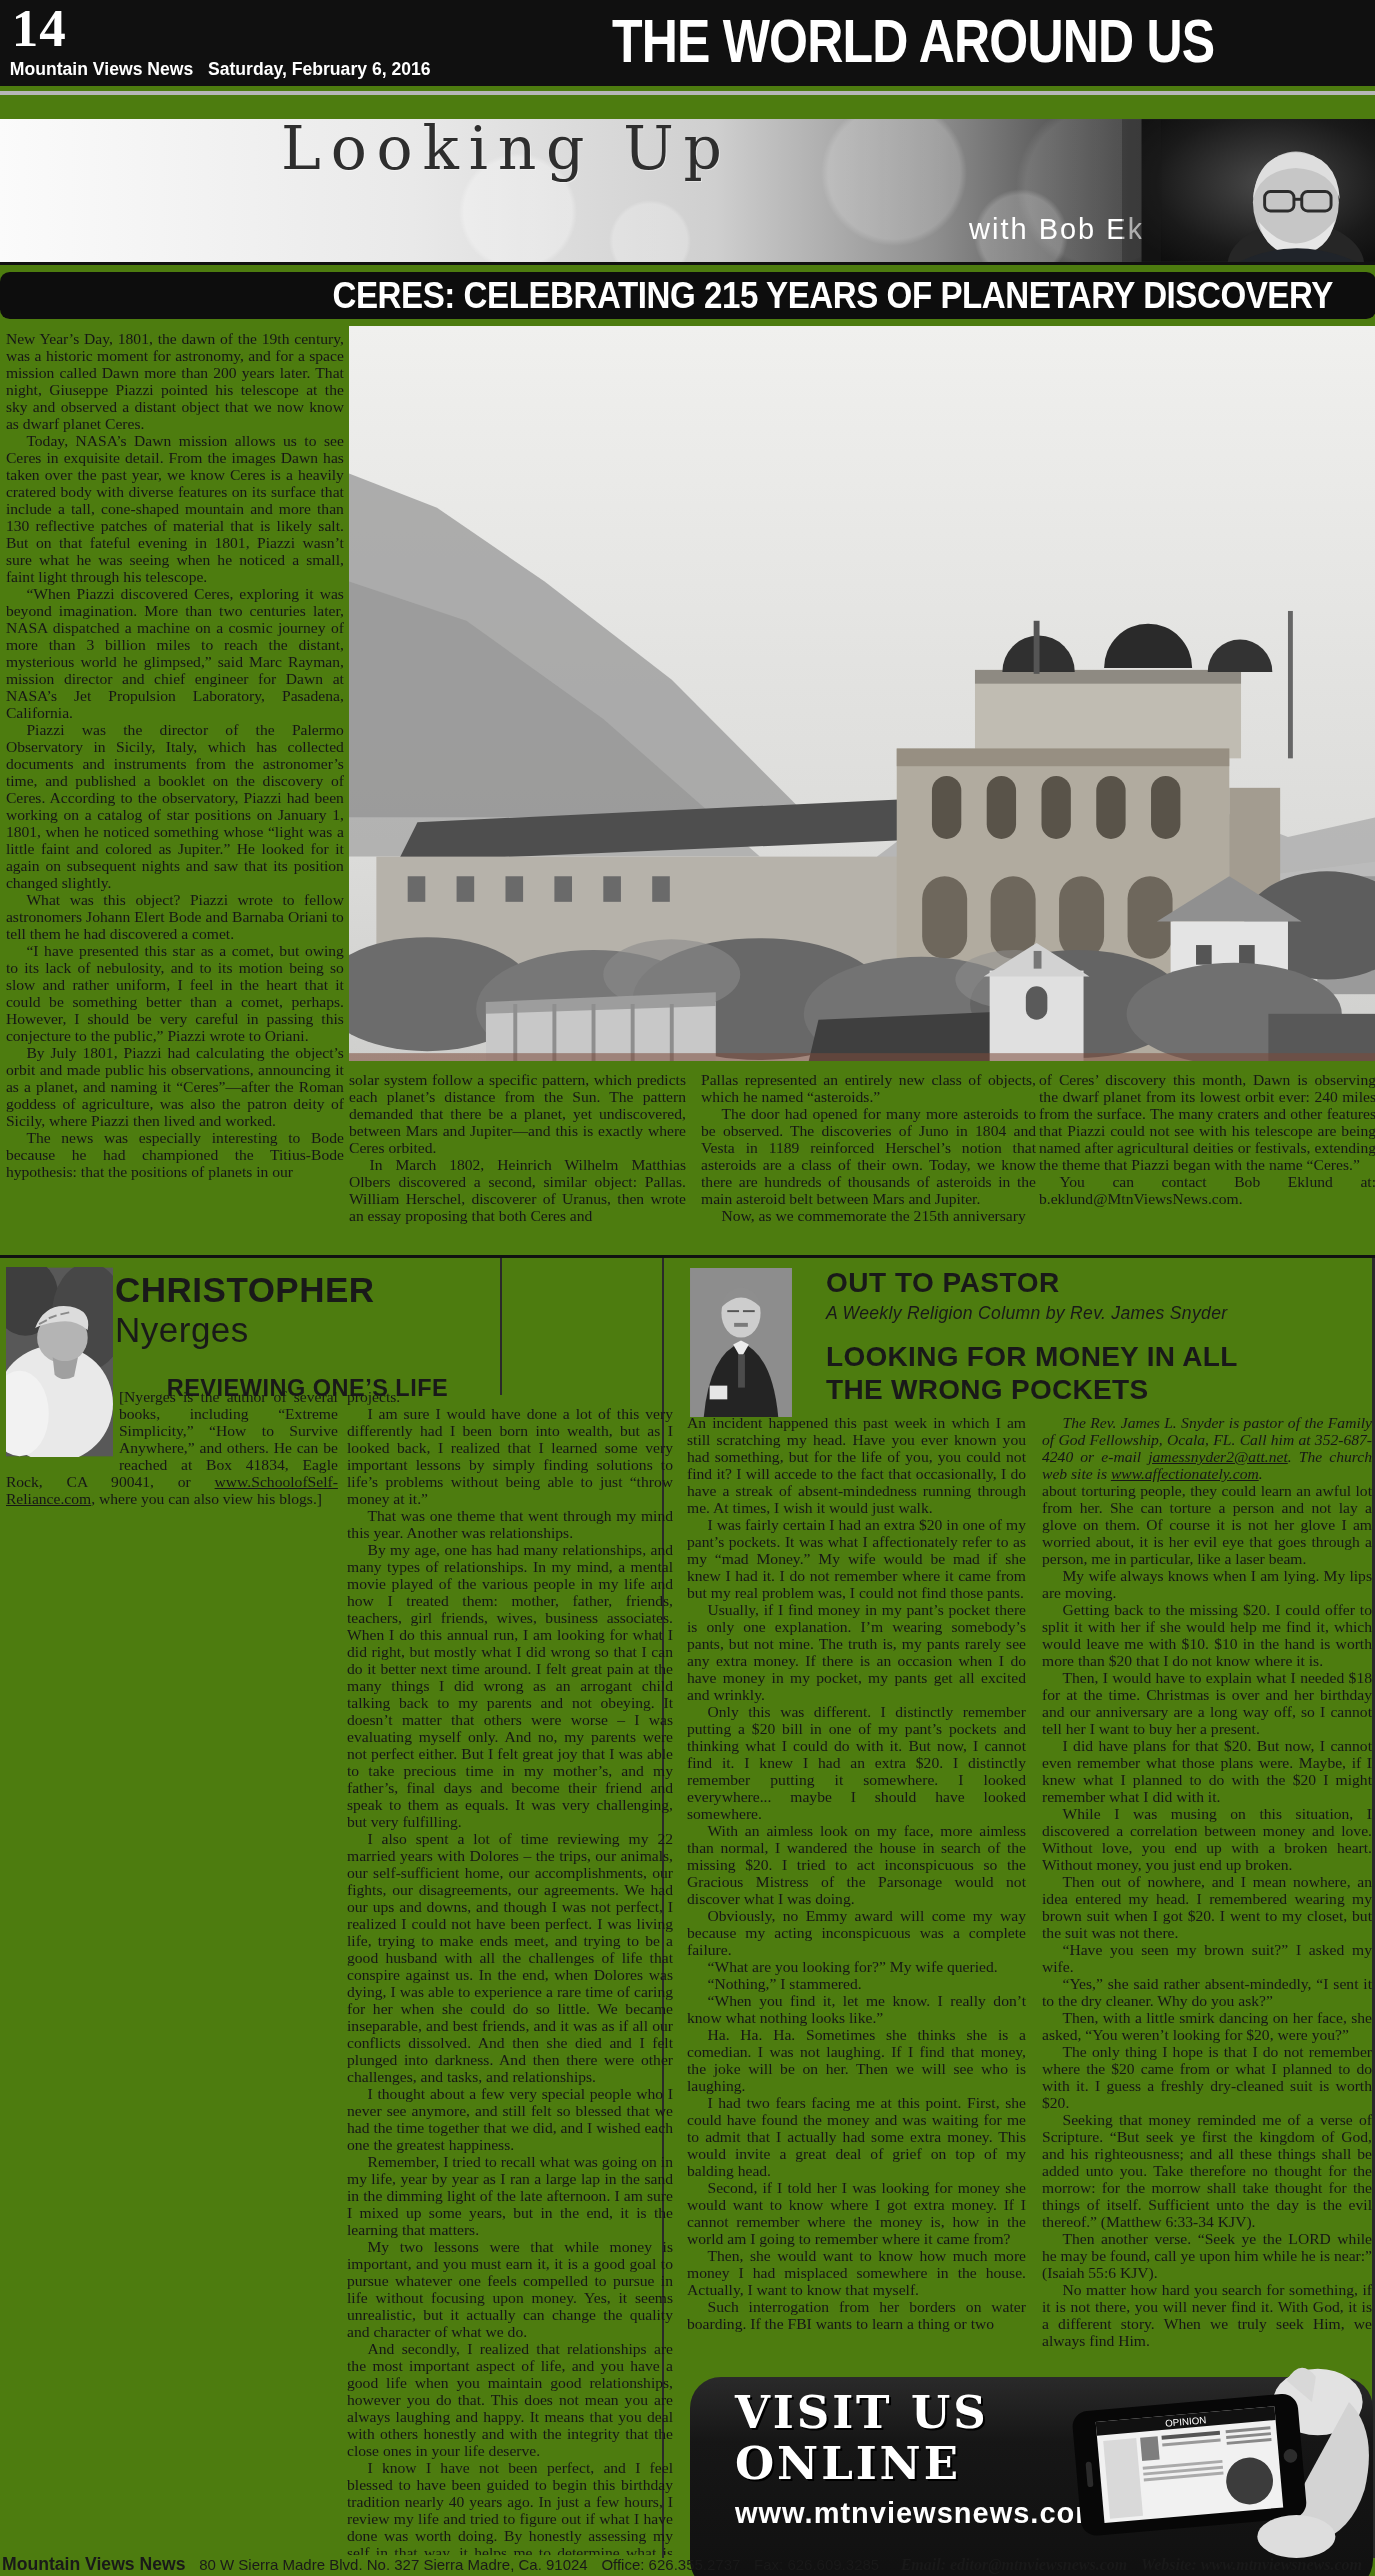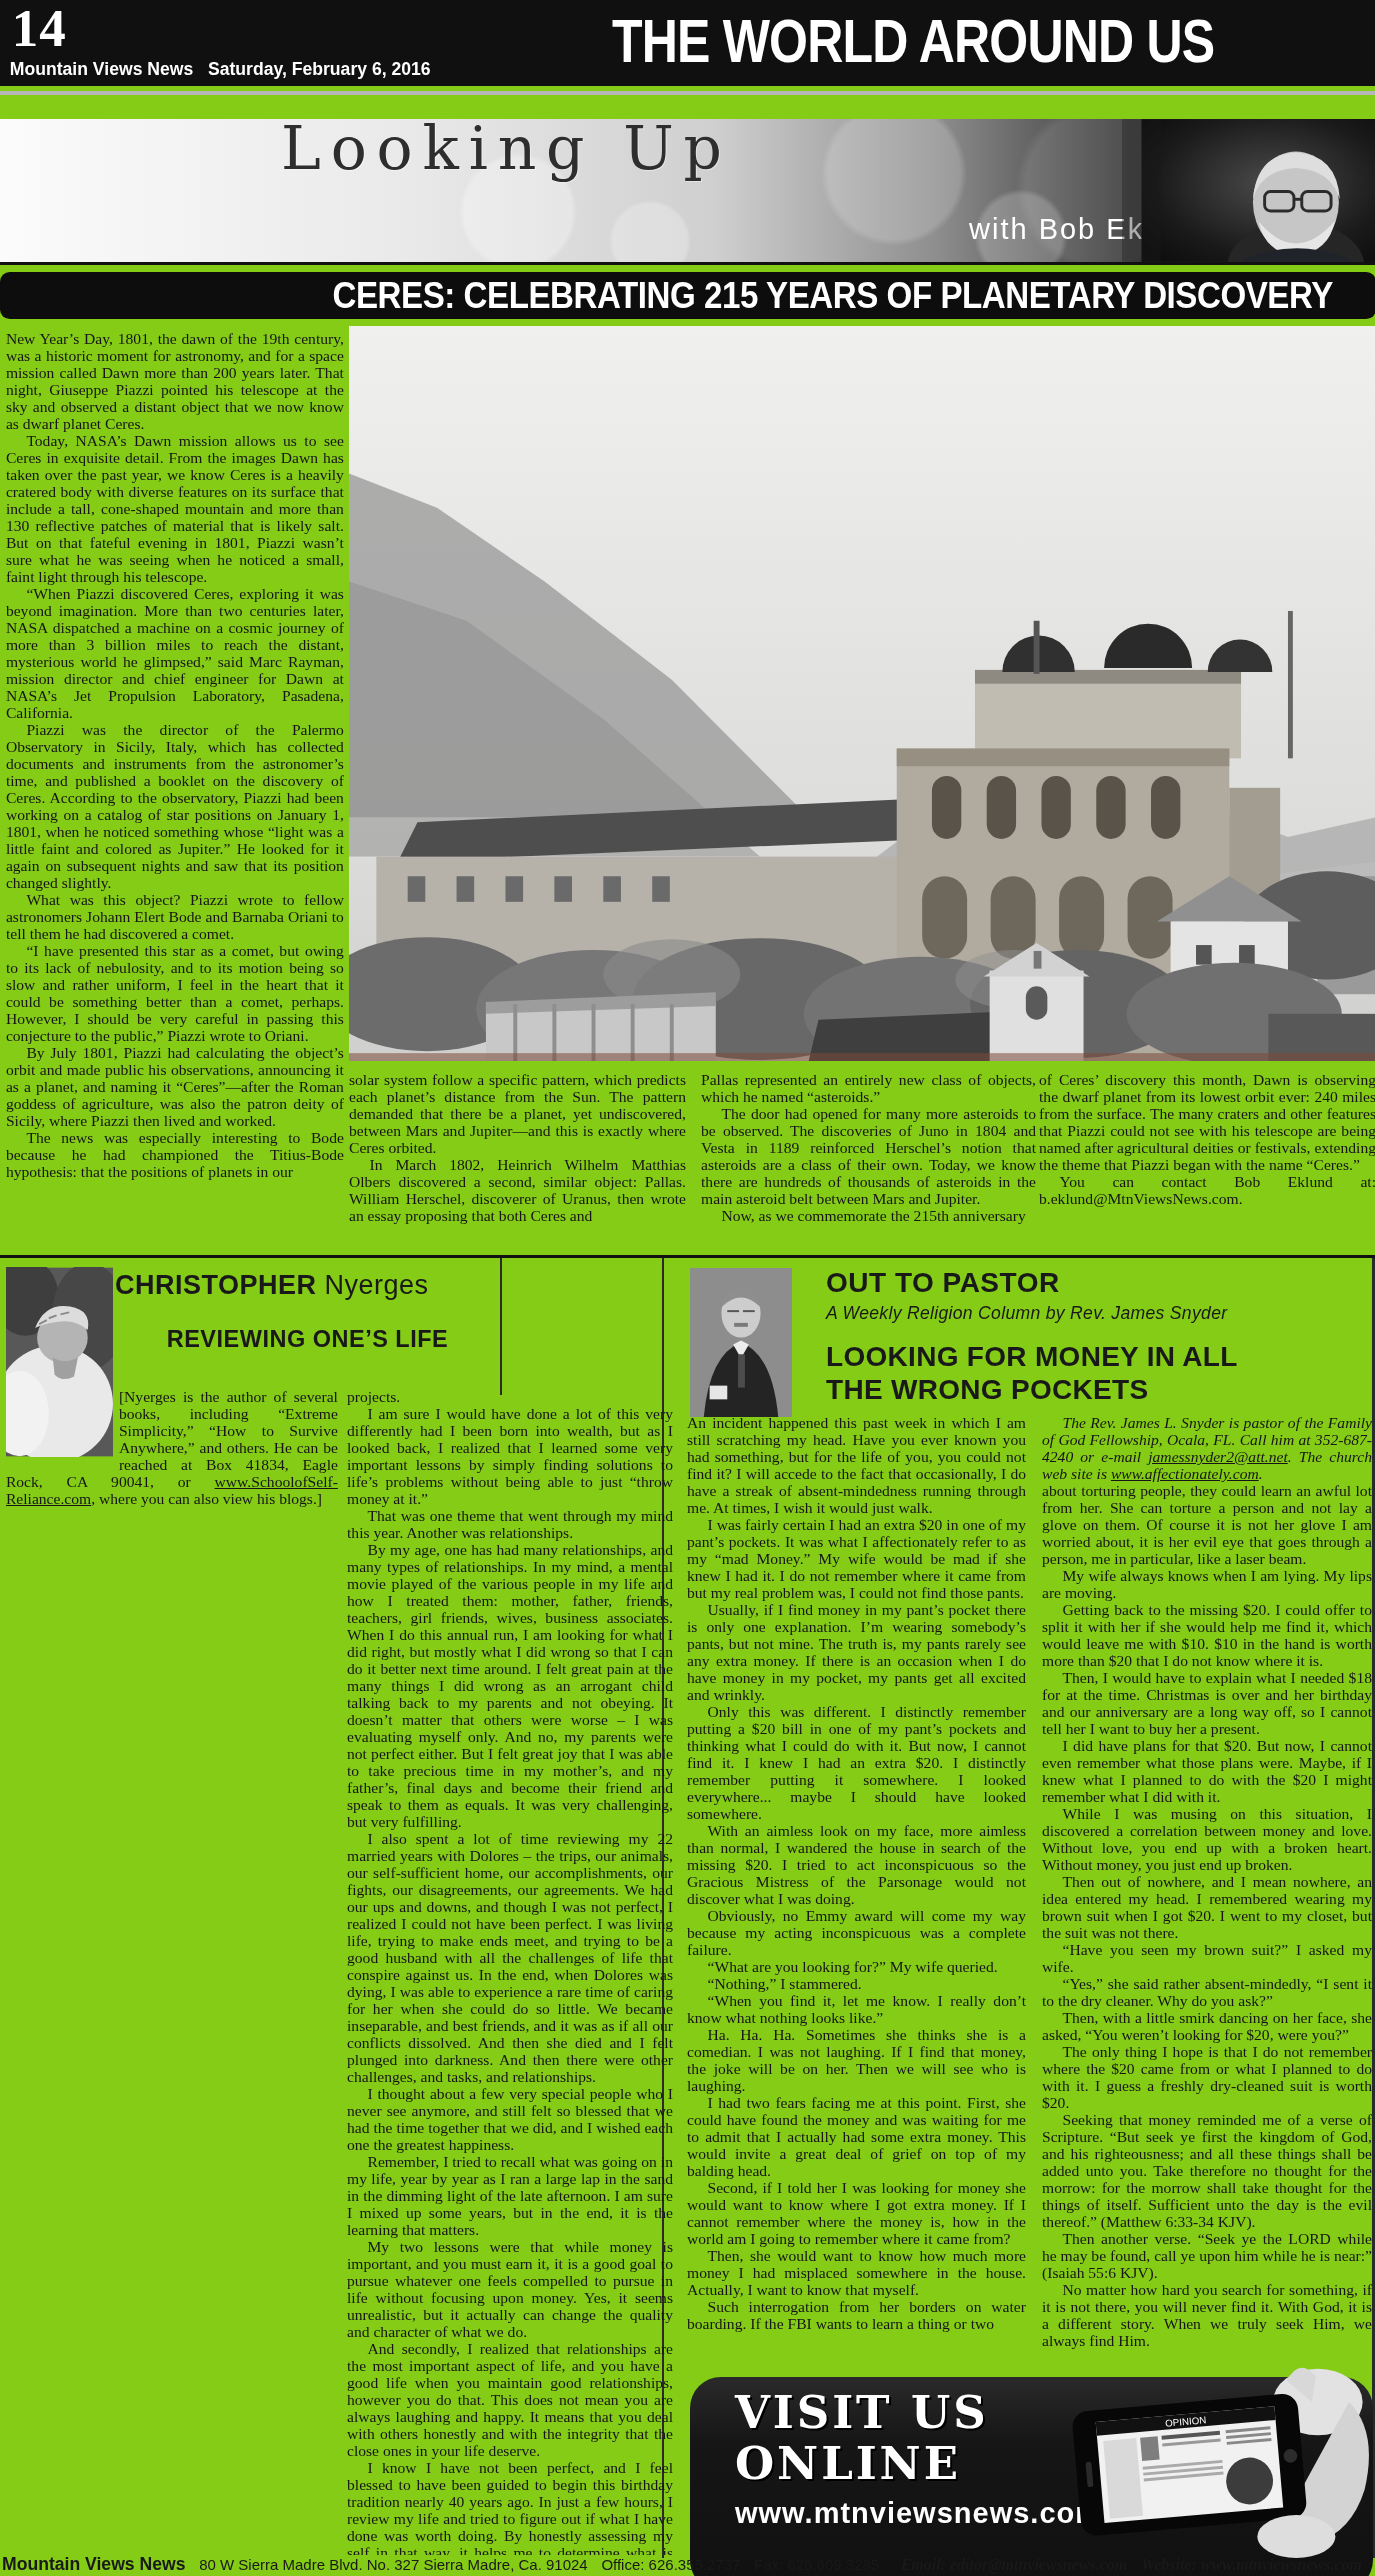--- a/index.html
+++ b/index.html
@@ -1,17 +1,17 @@
 <!DOCTYPE html>
 <html><head>
 <meta charset="utf-8">
 <title>Newspaper Page</title>
 <style>
   html,body{margin:0;padding:0;background:#ffffff;}
-  .page{position:relative;width:1376px;height:2576px;background:#84cc16;overflow:hidden;
+  .page{position:relative;width:1376px;height:2576px;background:#4d7c0f;overflow:hidden;
         font-family:"Liberation Serif", serif;color:#191919;}
 
   
   .masthead{position:absolute;left:0;top:0;width:1376px;height:86px;background:#101010;color:#fff;}
   .page-number{position:absolute;left:11.7px;top:-2px;font-family:"Liberation Serif",serif;
                font-size:53px;font-weight:bold;letter-spacing:1px;}
   .paper-date{position:absolute;left:9.8px;top:59px;font-family:"Liberation Sans",sans-serif;
               font-size:17.6px;font-weight:bold;white-space:nowrap;}
   .paper-date .sep{display:inline-block;width:9.8px;}
   .world-title{position:absolute;left:547px;top:5.9px;width:723px;text-align:center;
@@ -56,21 +56,21 @@
 
   
   .section-rule{position:absolute;left:0;top:1255px;width:1376px;height:2.9px;background:#111;}
   .vline-main{position:absolute;left:662px;top:1258px;width:2px;height:1300px;background:#2a2a2a;}
   .vline-short{position:absolute;left:500px;top:1258px;width:2px;height:137px;background:#2a2a2a;}
   .vline-right{position:absolute;left:1372px;top:1258px;width:2.9px;height:1300px;background:#2a2a2a;}
 
   
   .nyerges-photo{position:absolute;left:5.9px;top:1267px;width:107px;height:190px;}
   .nyerges-head{position:absolute;left:115px;top:1270px;width:385px;}
-  .nyerges-kicker{font-family:"Liberation Sans",sans-serif;font-size:27px;letter-spacing:0.5px;}
+  .nyerges-kicker{font-family:"Liberation Sans",sans-serif;font-size:35px;letter-spacing:0.5px;}
   .nyerges-kicker .k-bold{font-weight:bold;}
   .nyerges-kicker .k-light{font-weight:normal;}
   .nyerges-headline{margin-top:25.4px;text-align:center;font-family:"Liberation Sans",sans-serif;
                     font-weight:bold;font-size:23.5px;letter-spacing:0.5px;}
   .nyerges-col1{position:absolute;left:5.9px;top:1388px;width:332px;height:1167px;}
   .nyerges-col2{position:absolute;left:347px;top:1388px;width:326px;height:1167px;}
   .photo-spacer{float:left;width:113px;height:72px;}
   .bio-link{text-decoration:underline;}
 
   

